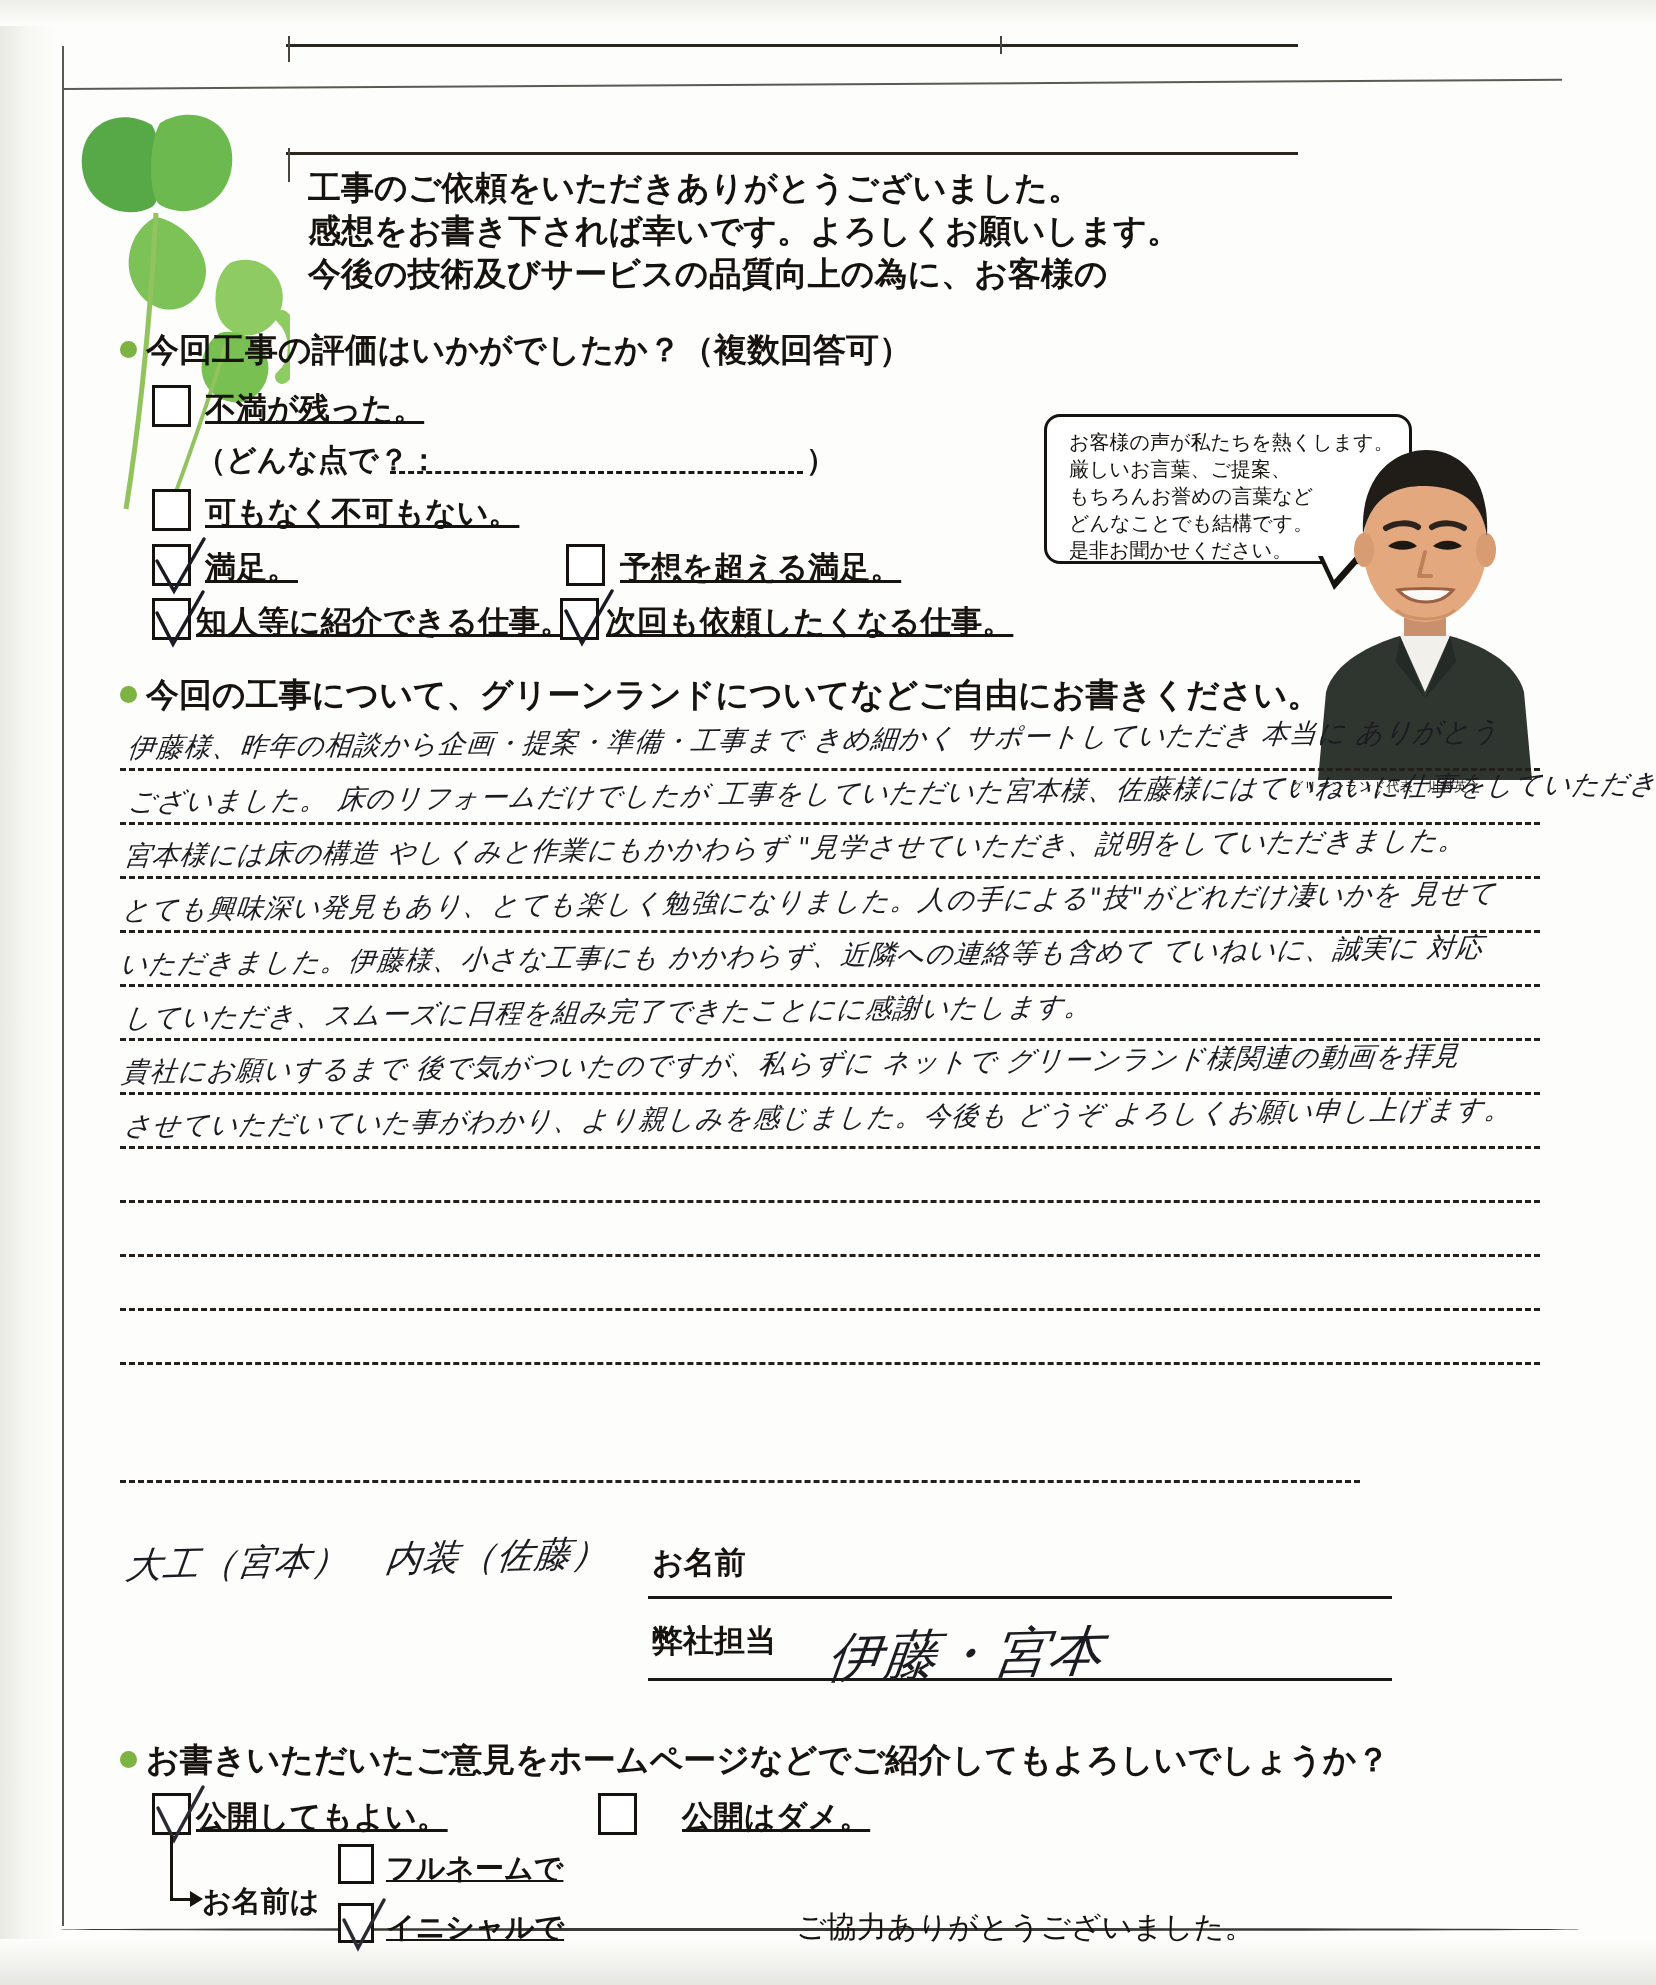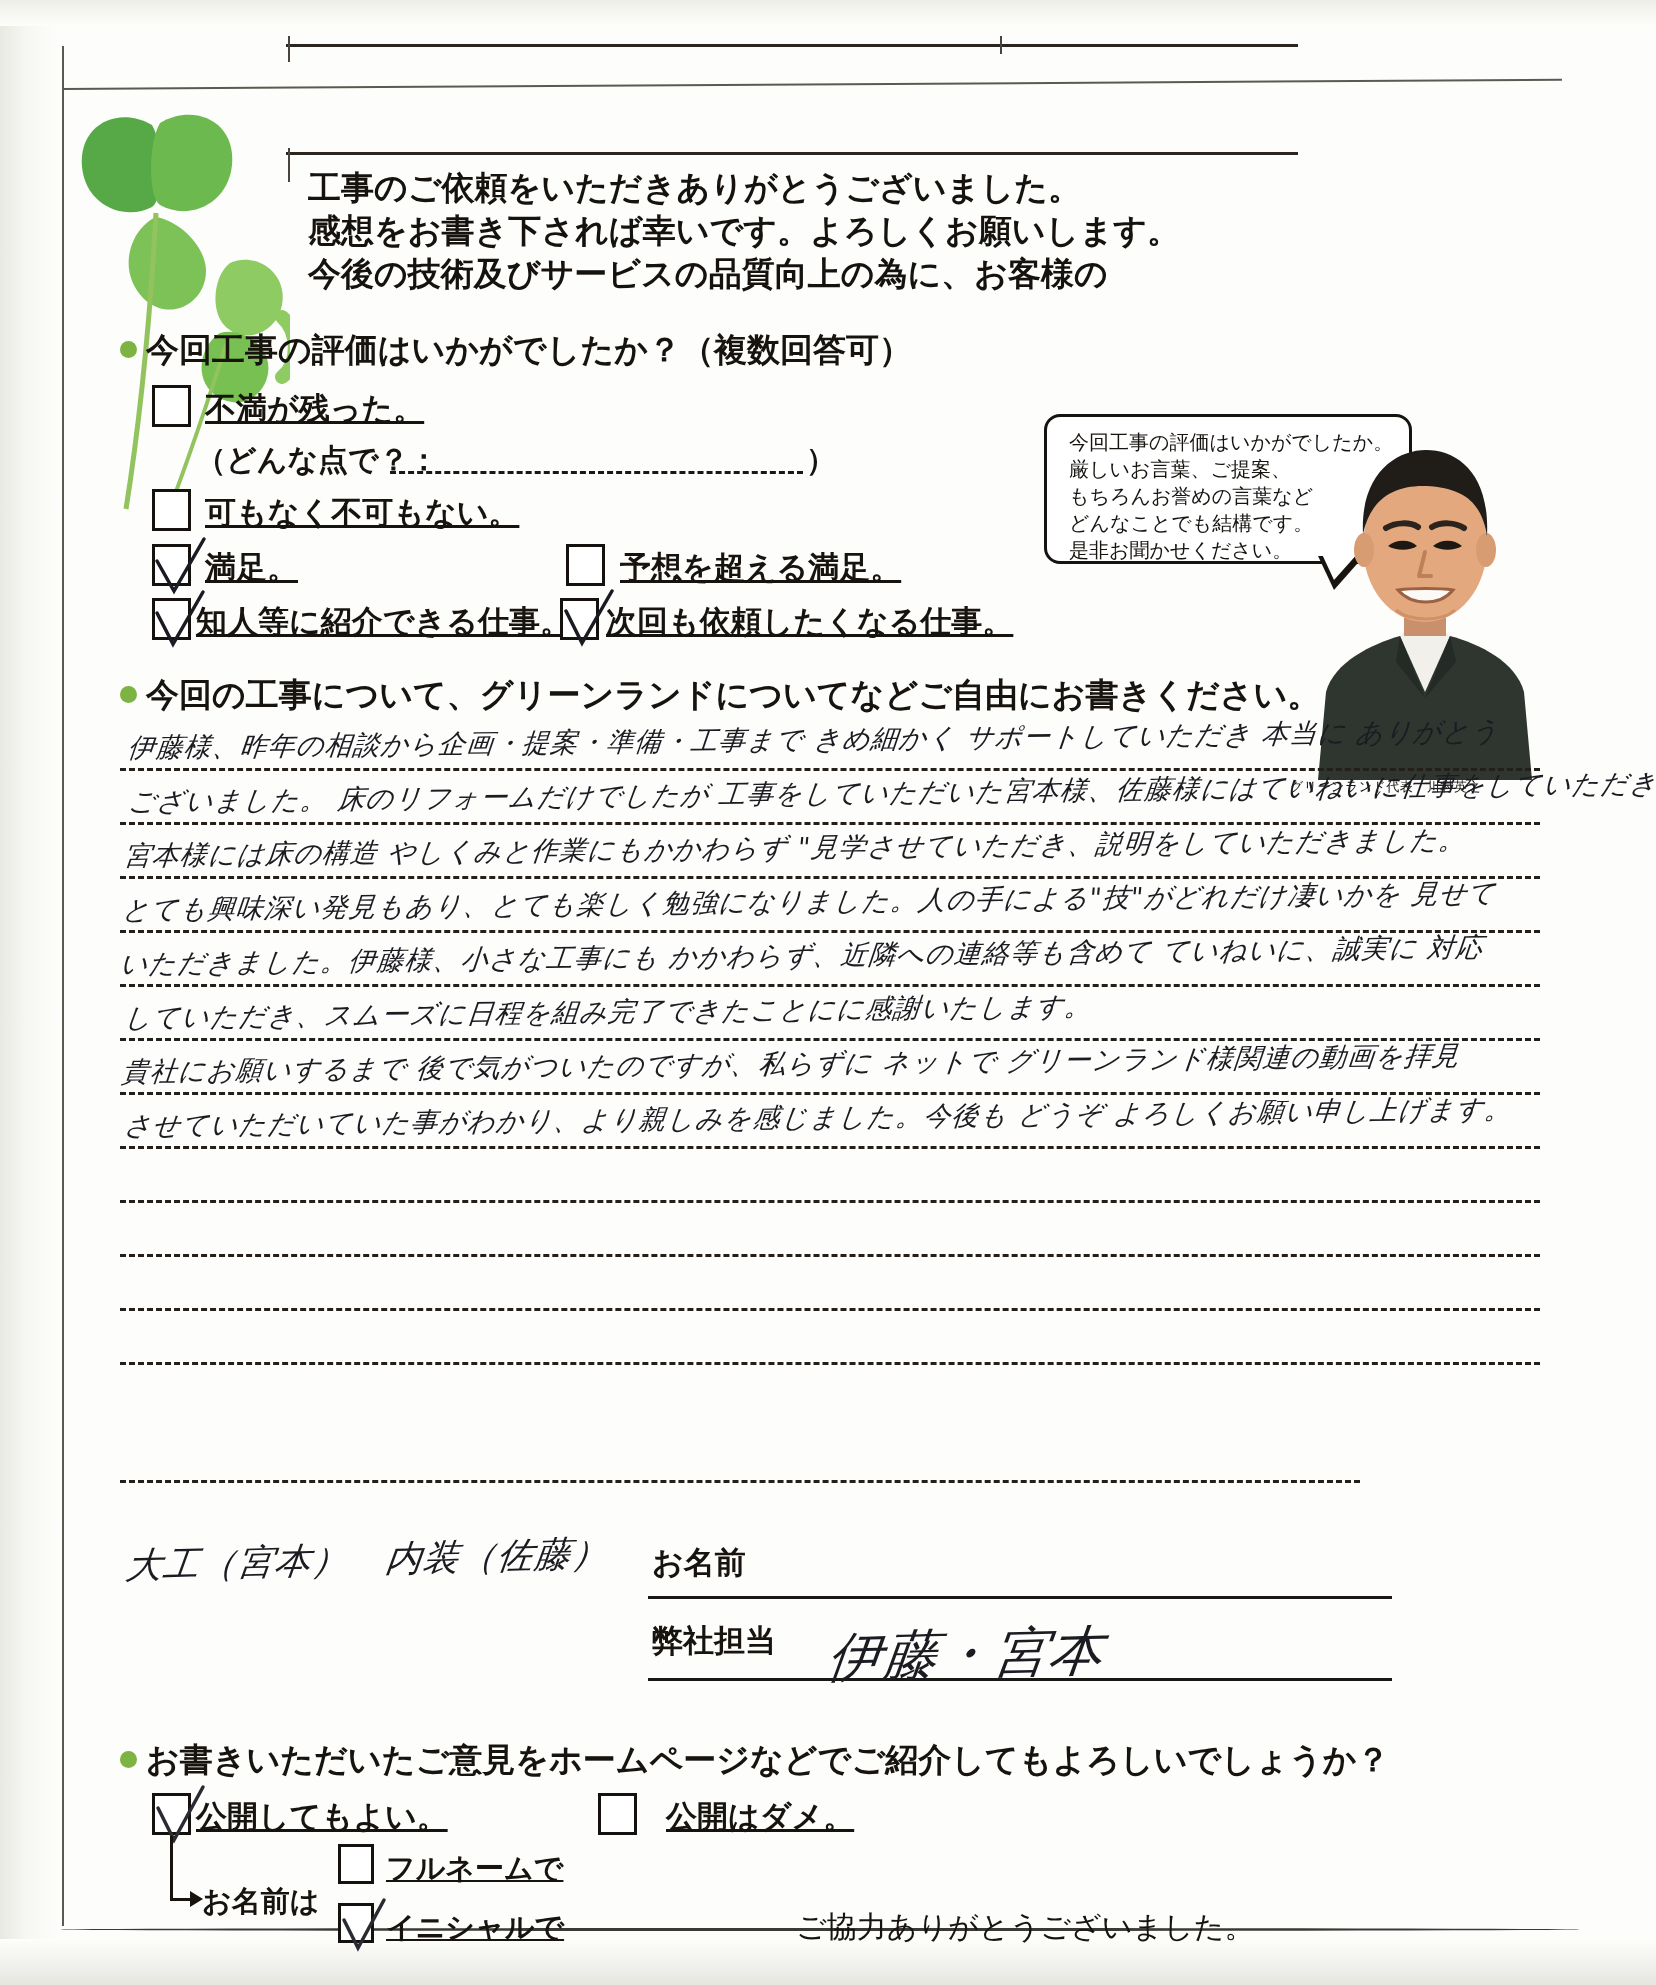--- a/index.html
+++ b/index.html
@@ -348,21 +348,21 @@
   </svg>
   <div class="opt-label" style="left:196px; top:601px;">知人等に紹介できる仕事。</div>
 
   <div class="cbox" style="left:560px; top:598px;"></div>
   <svg class="cmark" style="left:558px; top:589px;" width="60" height="62">
     <path d="M8 22 L 24 54 L 54 2" fill="none" stroke="#1a1a22" stroke-width="3.5" stroke-linecap="round"></path>
   </svg>
   <div class="opt-label" style="left:606px; top:601px;">次回も依頼したくなる仕事。</div>
 
   <div class="bubble">
-    <div class="line">今回工事の評価はいかがでしたか。</div>
+    <div class="line">お客様の声が私たちを熱くします。</div>
     <div class="line">厳しいお言葉、ご提案、</div>
     <div class="line">もちろんお誉めの言葉など</div>
     <div class="line">どんなことでも結構です。</div>
     <div class="line">是非お聞かせください。</div>
   </div>
   <div class="bubble-tail"></div>
   <div class="bubble-tail-in"></div>
 
   <div class="portrait">
     <svg width="250" height="350" viewBox="0 0 250 350">
@@ -439,21 +439,21 @@
     <span class="bullet"></span><span>お書きいただいたご意見をホームページなどでご紹介してもよろしいでしょうか？</span>
   </div>
 
   <div class="cbox" style="left:152px; top:1793px;"></div>
   <svg class="cmark" style="left:150px; top:1784px;" width="60" height="62">
     <path d="M8 24 L 24 56 L 53 3" fill="none" stroke="#2a2a32" stroke-width="3.5" stroke-linecap="round"></path>
   </svg>
   <div class="opt-label" style="left:196px; top:1796px;">公開してもよい。</div>
 
   <div class="cbox" style="left:598px; top:1793px;"></div>
-  <div class="opt-label" style="left:666px; top:1796px;">公開はダメ。</div>
+  <div class="opt-label" style="left:682px; top:1796px;">公開はダメ。</div>
 
   <div class="arrow-v" style="left:170px; top:1836px; height:64px;"></div>
   <div class="arrow-h" style="left:170px; top:1898px; width:22px;"></div>
   <div class="arrow-head" style="left:190px; top:1891px;"></div>
 
   <div class="field-label" style="left:202px; top:1882px; font-size:29px;">お名前は</div>
 
   <div class="cbox" style="left:338px; top:1844px; width:36px; height:40px;"></div>
   <div class="opt-label" style="left:386px; top:1849px; font-size:29px;">フルネームで</div>
 

